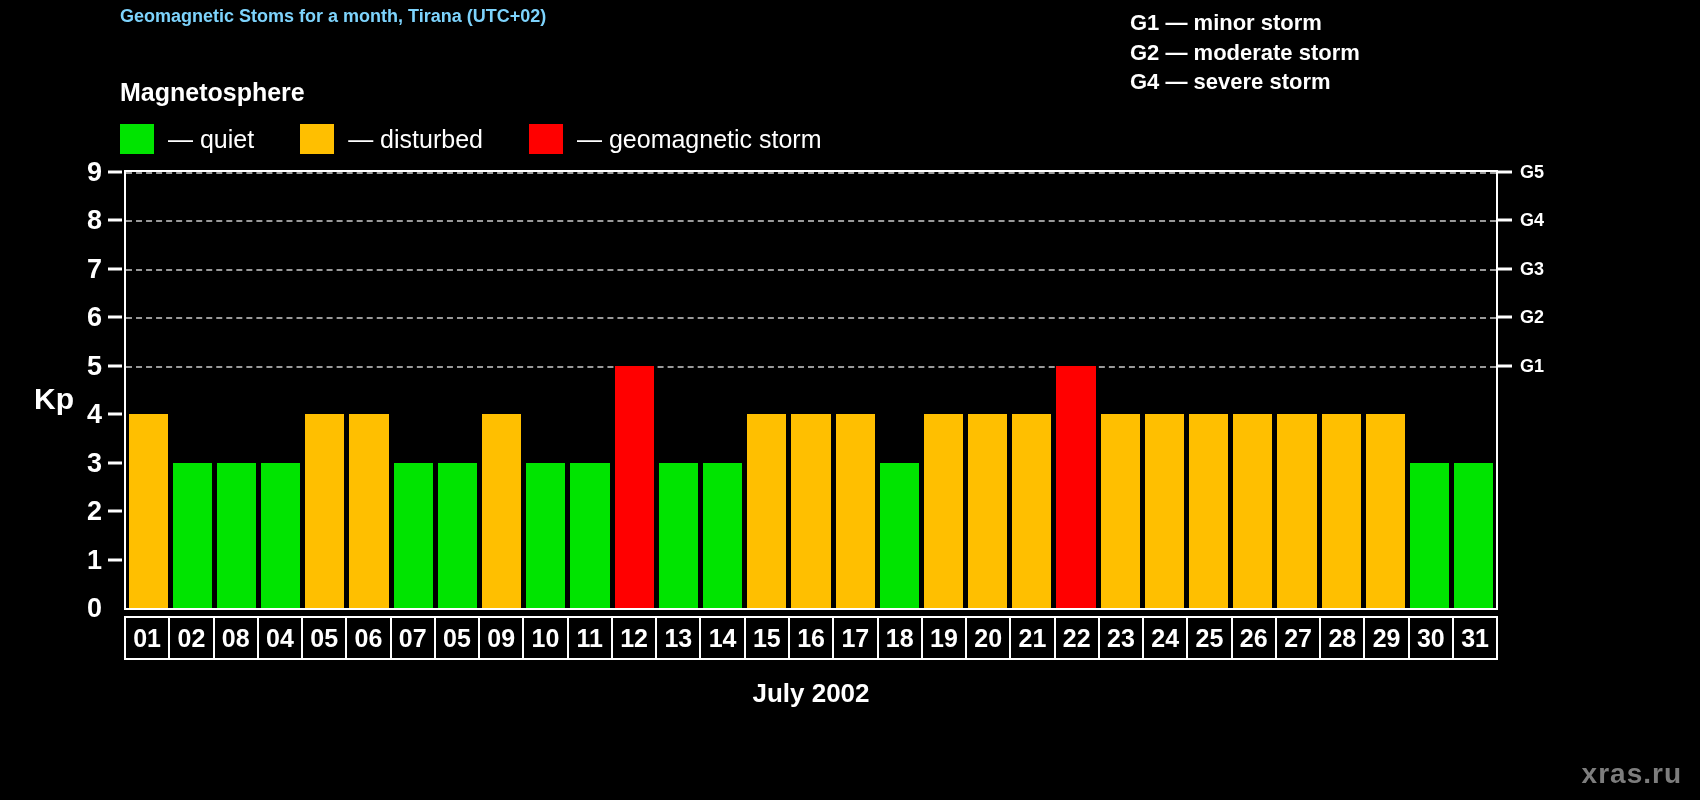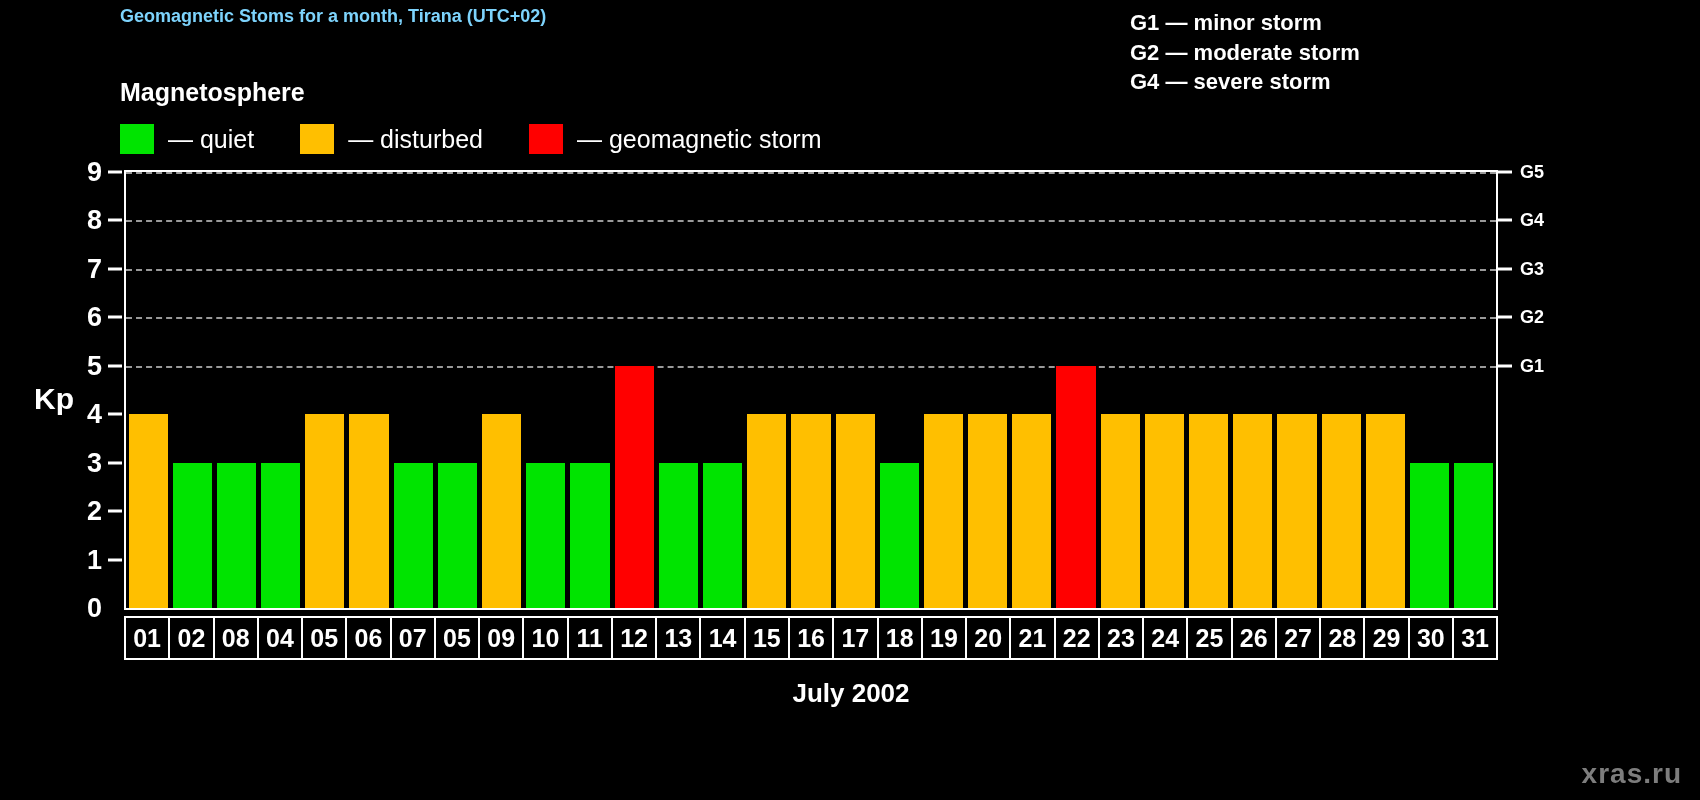--- a/index.html
+++ b/index.html
@@ -102,21 +102,21 @@
     border-right:2px solid #ffffff;
     box-sizing:border-box;
     font-size:25px;font-weight:bold;color:#ffffff;
     background:#000;
   }
   .day-cell:last-child{border-right:none;}
   
   #x-axis-title{
     position:absolute;left:0;top:678px;width:1622px;
     text-align:center;
-    font-size:26px;font-weight:bold;color:#ffffff;padding-left:40px;
+    font-size:26px;font-weight:bold;color:#ffffff;
   }
   #watermark{
     position:absolute;right:18px;bottom:10px;
     font-size:28px;font-weight:bold;color:#7d7d7d;
     letter-spacing:1px;
   }
 </style>
 </head>
 <body>
 

